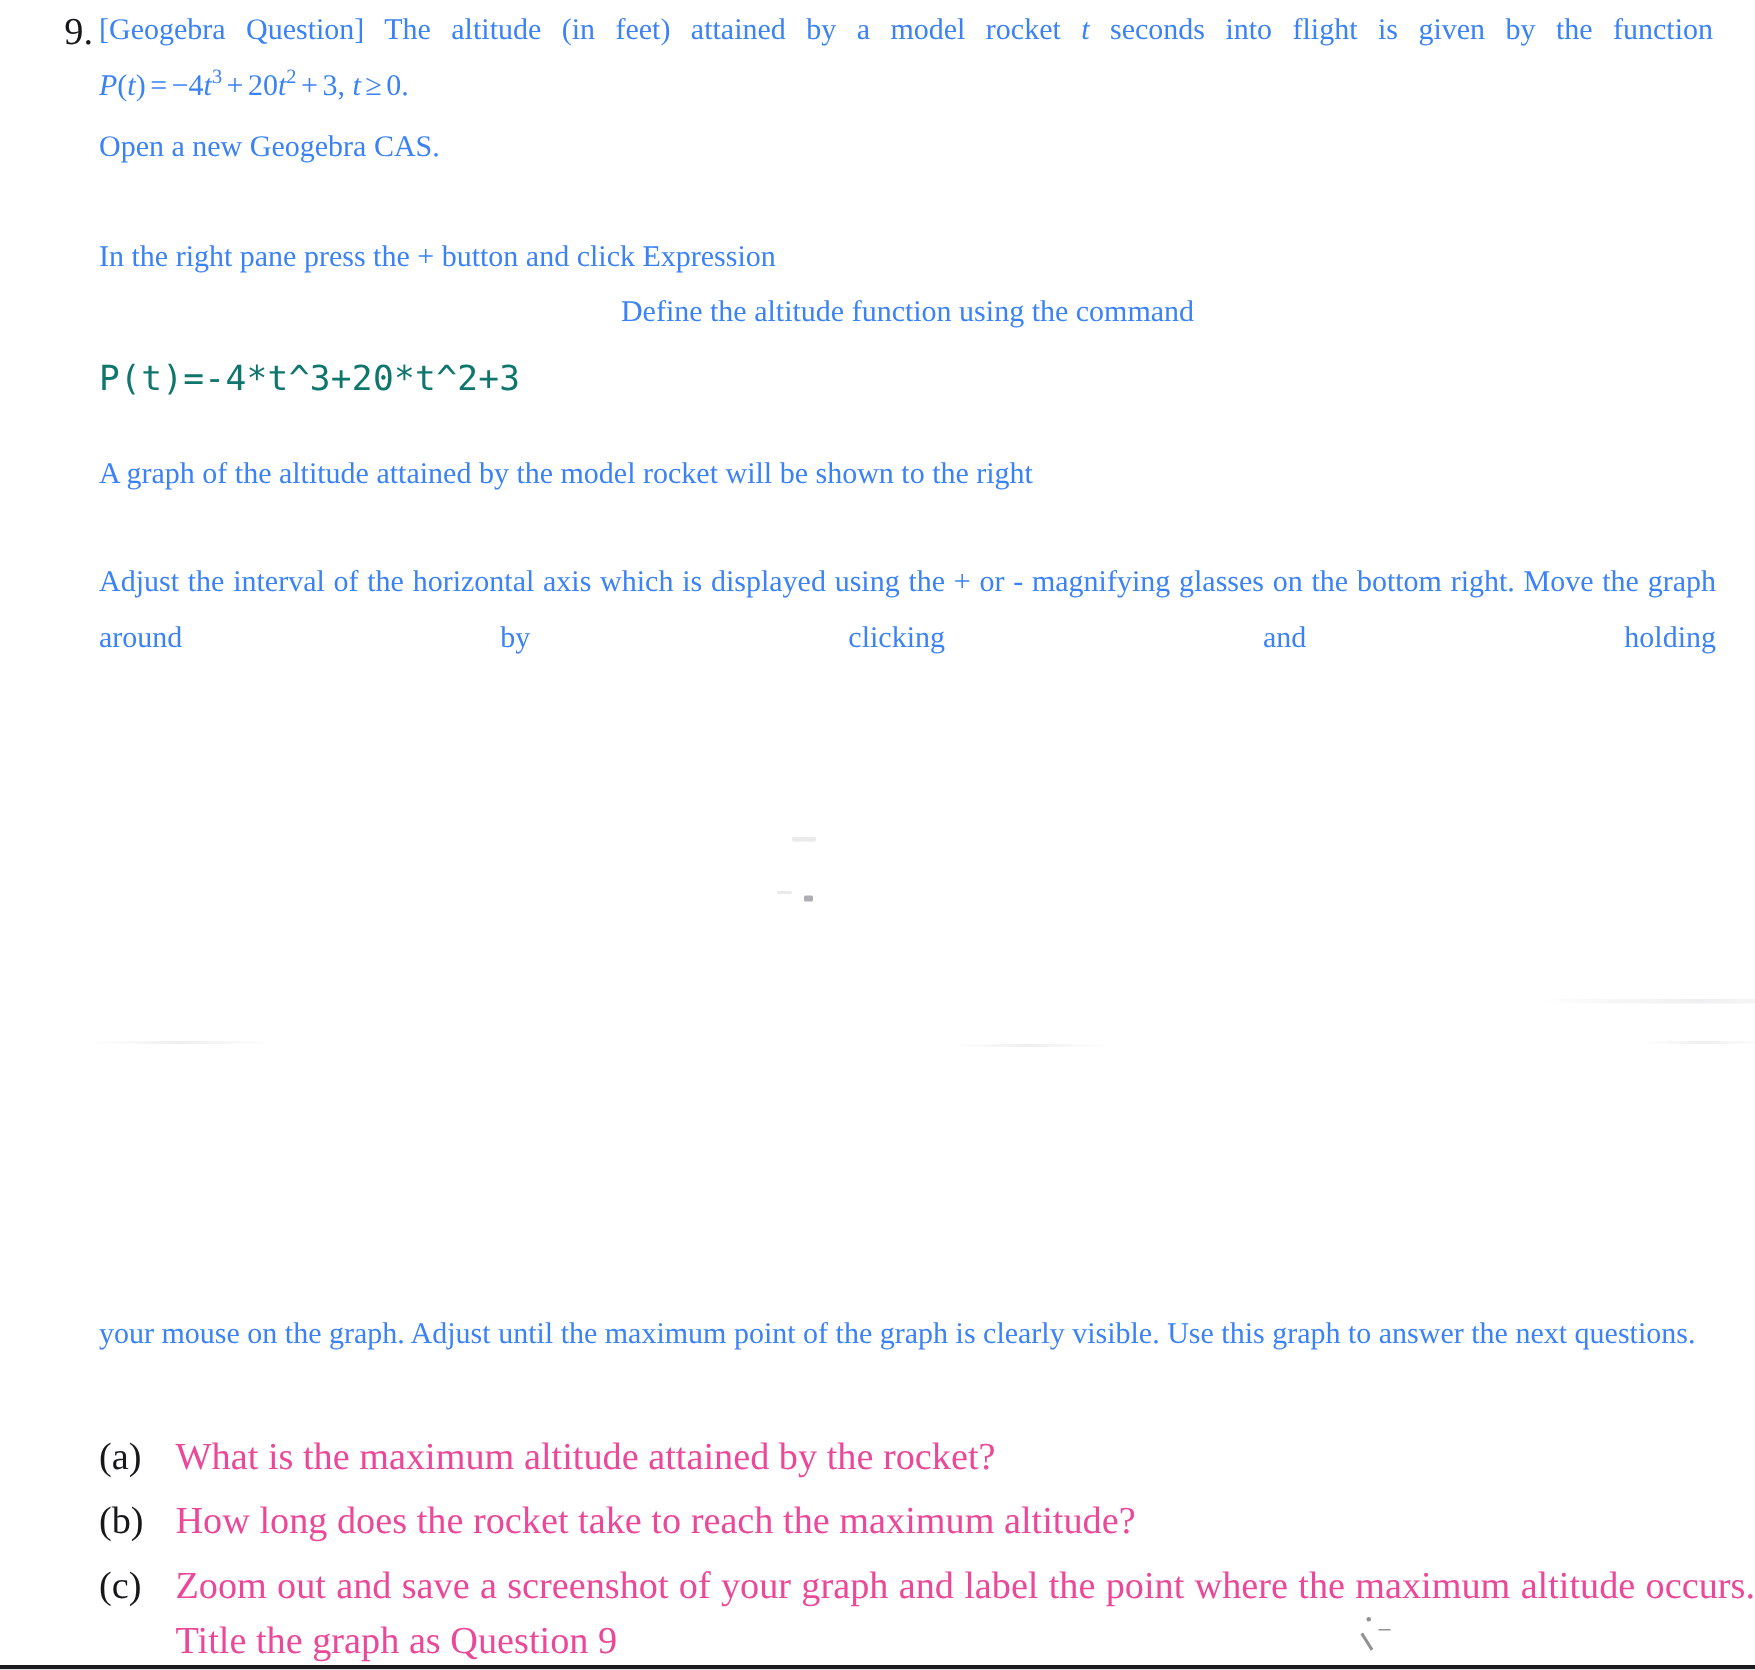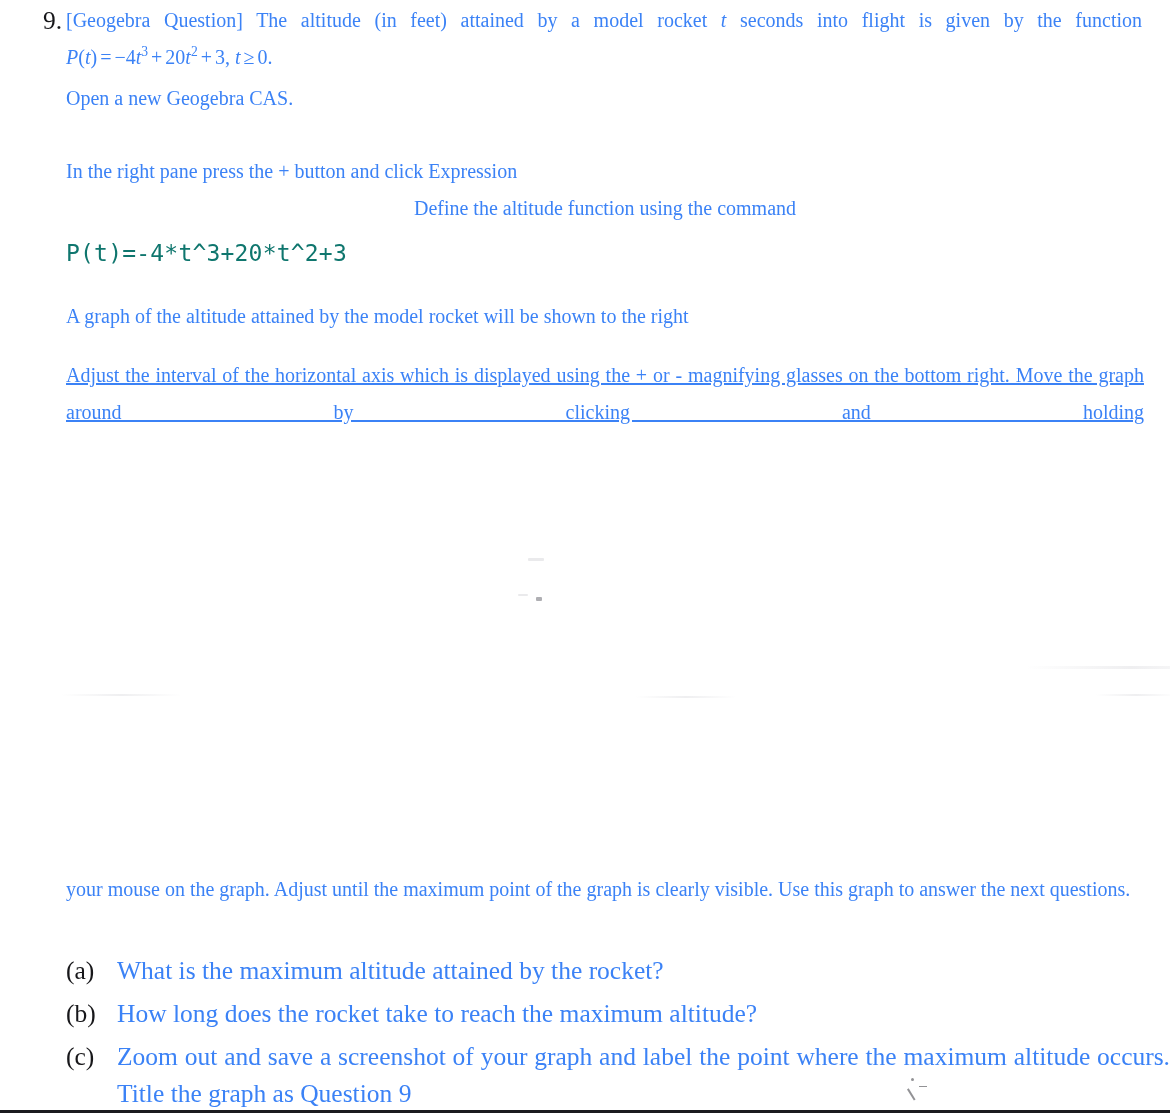--- a/index.html
+++ b/index.html
@@ -91,21 +91,21 @@
   .submark {
     position: absolute;
     left: 66px;
     top: 0;
     width: 44px;
     text-align: left;
     color: #17171a;
   }
   .subtext {
     margin-left: 117px;
-    color: #3b82f6;
+    color: #ec4899;
     text-align: justify;
     text-align-last: left;
   }
 
   
   .figure-gap {
     position: absolute;
     left: 66px;
     top: 444px;
     width: 1078px;
@@ -169,21 +169,21 @@
   <div class="blk body-col" style="top:80px;">Open a new Geogebra CAS.</div>
 
   <div class="blk body-col" style="top:153px;">In the right pane press the + button and click Expression</div>
 
   <div class="blk body-col" style="top:190px;text-align:center;">Define the altitude function using the command</div>
 
   <div class="code">P(t)=-4*t^3+20*t^2+3</div>
 
   <div class="blk body-col" style="top:298px;">A graph of the altitude attained by the model rocket will be shown to the right</div>
 
-  <div class="blk body-col justify" style="top:357px; width:1078px; text-align-last:justify;text-decoration:underline;">Adjust the interval of the horizontal axis which is displayed using the + or - magnifying glasses on the bottom right. Move the graph around by clicking and holding</div>
+  <div class="blk body-col justify" style="top:370px; width:1078px; text-align-last:justify;">Adjust the interval of the horizontal axis which is displayed using the + or - magnifying glasses on the bottom right. Move the graph around by clicking and holding</div>
 
   <div class="figure-gap">
     <div class="speckle" style="left:462px; top:114px; width:16px; height:3px;"></div>
     <div class="speckle" style="left:470px; top:153px; width:6px; height:4px; background:#6e6e74;"></div>
     <div class="speckle" style="left:452px; top:150px; width:10px; height:2px;"></div>
     <div class="streak" style="left:-5px; top:250px; width:120px;"></div>
     <div class="streak" style="left:570px; top:252px; width:100px;"></div>
     <div class="streak" style="left:1030px; top:250px; width:80px;"></div>
     <div class="streak" style="left:960px; top:222px; width:210px; height:3px;"></div>
   </div>

